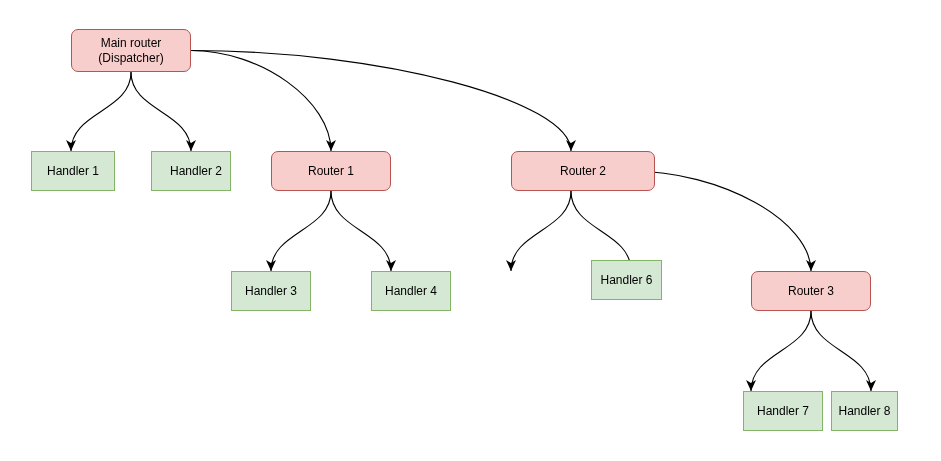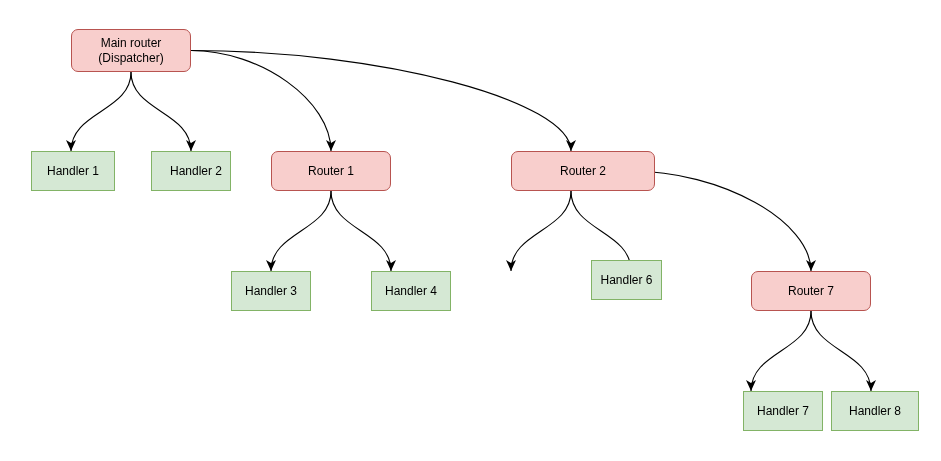--- a/index.html
+++ b/index.html
@@ -93,21 +93,21 @@
     <div class="node handler" style="left: 231px; top: 271px; width: 80px; height: 40px;">
       <span class="label">Handler 3</span>
     </div>
     <div class="node handler" style="left: 351px; top: 271px; width: 80px; height: 40px; margin-left: 20px;">
       <span class="label">Handler 4</span>
     </div>
     <div class="node handler" style="left: 591px; top: 260px; width: 71px; height: 40px; text-align: right;">
       <span class="label">Handler 6</span>
     </div>
     <div class="node router" style="left: 751px; top: 271px; width: 120px; height: 40px;">
-      <span class="label">Router 7</span>
+      <span class="label">Router 3</span>
     </div>
     <div class="node handler" style="left: 711px; top: 391px; width: 80px; height: 40px; margin-left: 32px;">
       <span class="label">Handler 7</span>
     </div>
-    <div class="node handler" style="left: 831px; top: 391px; width: 88px; height: 40px; text-align: center;">
+    <div class="node handler" style="left: 831px; top: 391px; width: 67px; height: 40px; text-align: center;">
       <span class="label">Handler 8</span>
     </div>
   </div>
 
 </body></html>

